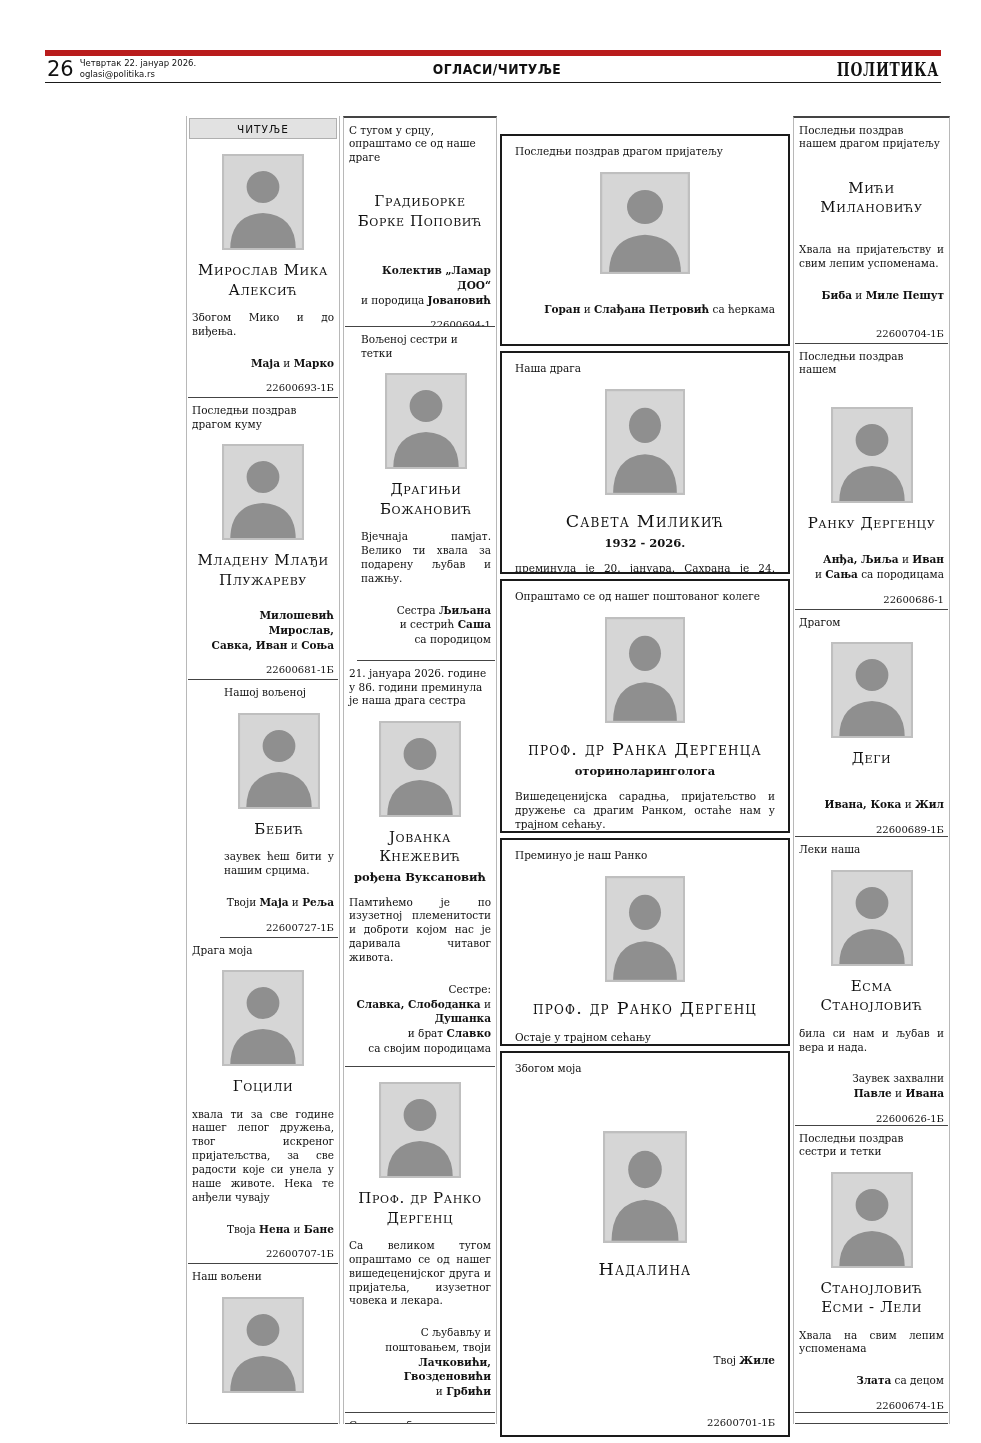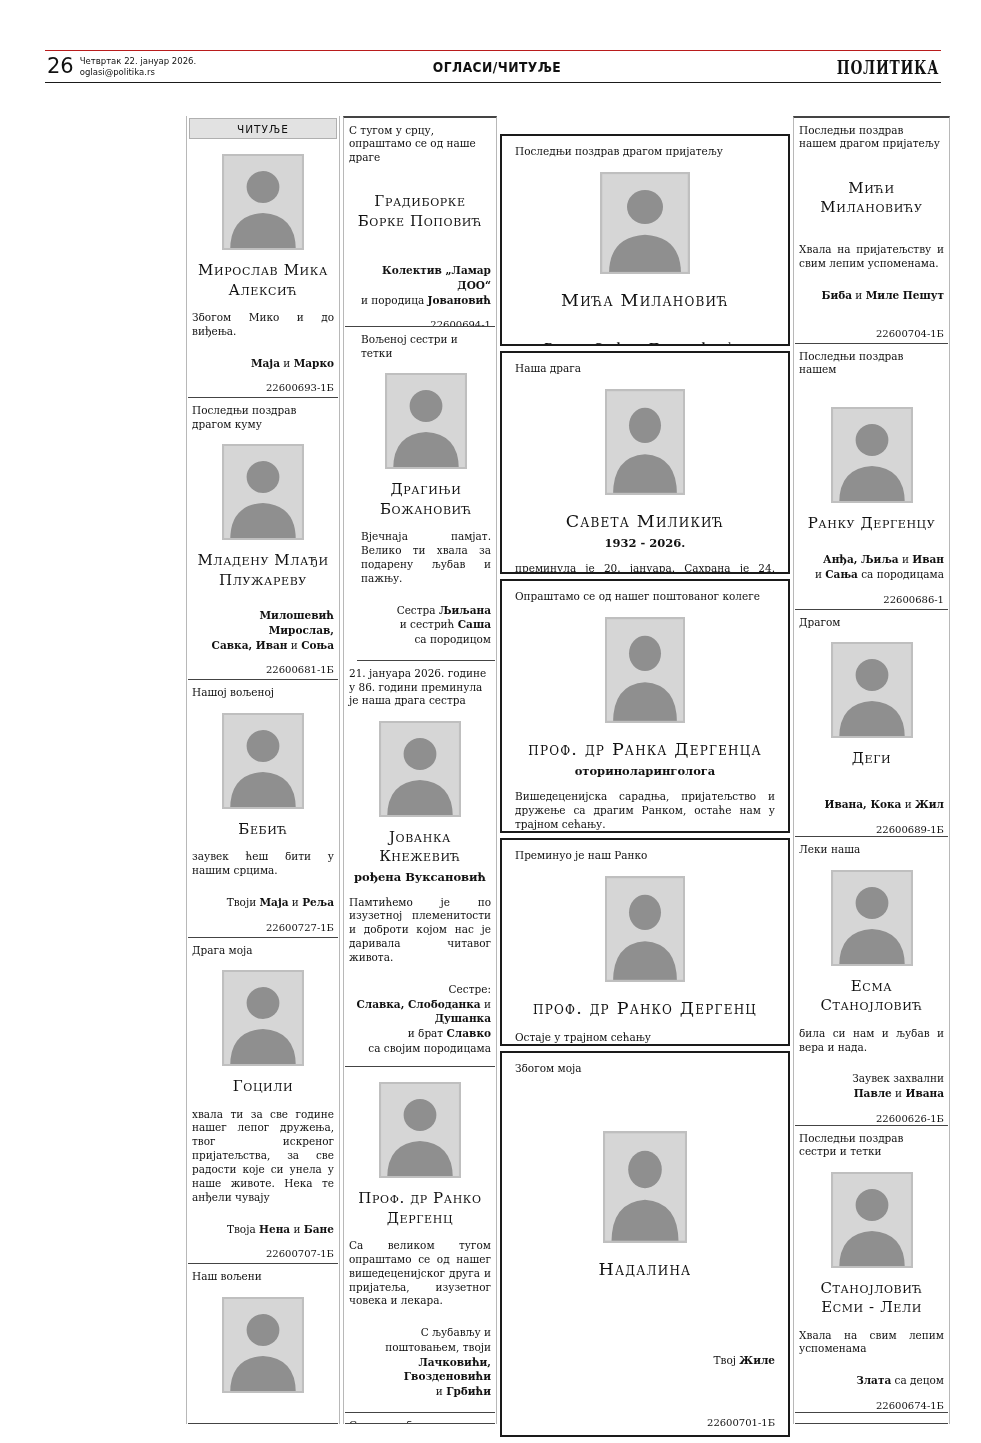--- a/index.html
+++ b/index.html
@@ -6,21 +6,21 @@
     --page-bg:#ffffff; --ink:#111111; --rule:#b8b8b8; --dark-rule:#444444;
     --box-border:#1a1a1a; --label-bg:#e2e2e2; --photo-bg:#d6d6d6; --photo-fg:#8f8f8f;
   }
   *{margin:0;padding:0;box-sizing:border-box;}
   html,body{background:#f4f4f4;}
   body{font-family:"DejaVu Serif","Liberation Serif",serif;color:var(--ink);}
   .page{position:relative;width:981px;height:1443px;background:var(--page-bg);margin:0 auto;overflow:hidden;}
 
   
   .masthead{position:absolute;left:45px;right:40px;top:50px;height:33px;
-    border-top:1px solid #b91c1c;border-bottom:1px solid #1a1a1a;
+    border-top:6px solid #b91c1c;border-bottom:1px solid #1a1a1a;
     display:flex;align-items:center;justify-content:space-between;padding:2px 2px;}
   .mh-left{display:flex;align-items:center;gap:6px;}
   .page-number{font-family:"DejaVu Sans","Liberation Sans",sans-serif;font-size:21px;font-weight:400;line-height:1;}
   .date-block{font-family:"DejaVu Sans","Liberation Sans",sans-serif;font-size:8.5px;line-height:1.25;}
   .section-title{font-family:"DejaVu Sans","Liberation Sans",sans-serif;font-weight:bold;font-size:14px;
     letter-spacing:.5px;transform:scaleX(.88);}
   .brand{font-family:"DejaVu Serif","Liberation Serif",serif;font-weight:bold;font-size:19px;
     display:inline-block;transform:scaleX(.72);transform-origin:100% 50%;letter-spacing:1px;}
 
   
@@ -114,21 +114,21 @@
               <rect x="1" y="1" width="78" height="94" fill="none" stroke="#bfbfbf" stroke-width="2"></rect>
             </svg>
           </div>
           <div class="dname">Младену Млађи Плужареву</div>
           <div class="sig">
             <div class="sig-line"><b>Милошевић Мирослав,</b></div>
             <div class="sig-line"><b>Савка, Иван</b> и <b>Соња</b></div>
           </div>
           <div class="ref">22600681-1Б</div>
         </div>
-        <div class="ad" style="min-height: 240px;">
+        <div class="ad" style="min-height: 240px; margin-left: 32px;">
           <div class="intro">Нашој вољеној</div>
           <div class="photo">
             <svg viewBox="0 0 80 96" preserveAspectRatio="none">
               <rect width="80" height="96" fill="var(--photo-bg)"></rect>
               <circle cx="40" cy="33" r="16" fill="var(--photo-fg)"></circle>
               <path d="M8 96 Q8 61 40 59 Q72 61 72 96 Z" fill="var(--photo-fg)"></path>
               <rect x="1" y="1" width="78" height="94" fill="none" stroke="#bfbfbf" stroke-width="2"></rect>
             </svg>
           </div>
           <div class="dname">Бебић</div>
@@ -243,21 +243,20 @@
         <div class="box ad" style="min-height: 212px;">
           <div class="intro">Последњи поздрав драгом пријатељу</div>
           <div class="photo">
             <svg viewBox="0 0 80 96" preserveAspectRatio="none">
               <rect width="80" height="96" fill="var(--photo-bg)"></rect>
               <circle cx="40" cy="33" r="16" fill="var(--photo-fg)"></circle>
               <path d="M8 96 Q8 61 40 59 Q72 61 72 96 Z" fill="var(--photo-fg)"></path>
               <rect x="1" y="1" width="78" height="94" fill="none" stroke="#bfbfbf" stroke-width="2"></rect>
             </svg>
           </div>
-          <div class="dname">Мића Милановић</div>
           <div class="sig">
             <div class="sig-line"><b>Горан</b> и <b>Слађана Петровић</b> са ћеркама</div>
           </div>
         </div>
         <div class="box ad" style="min-height: 216px;">
           <div class="intro">Наша драга</div>
           <div class="photo">
             <svg viewBox="0 0 80 96" preserveAspectRatio="none">
               <rect width="80" height="96" fill="var(--photo-bg)"></rect>
               <circle cx="40" cy="33" r="16" fill="var(--photo-fg)"></circle>

